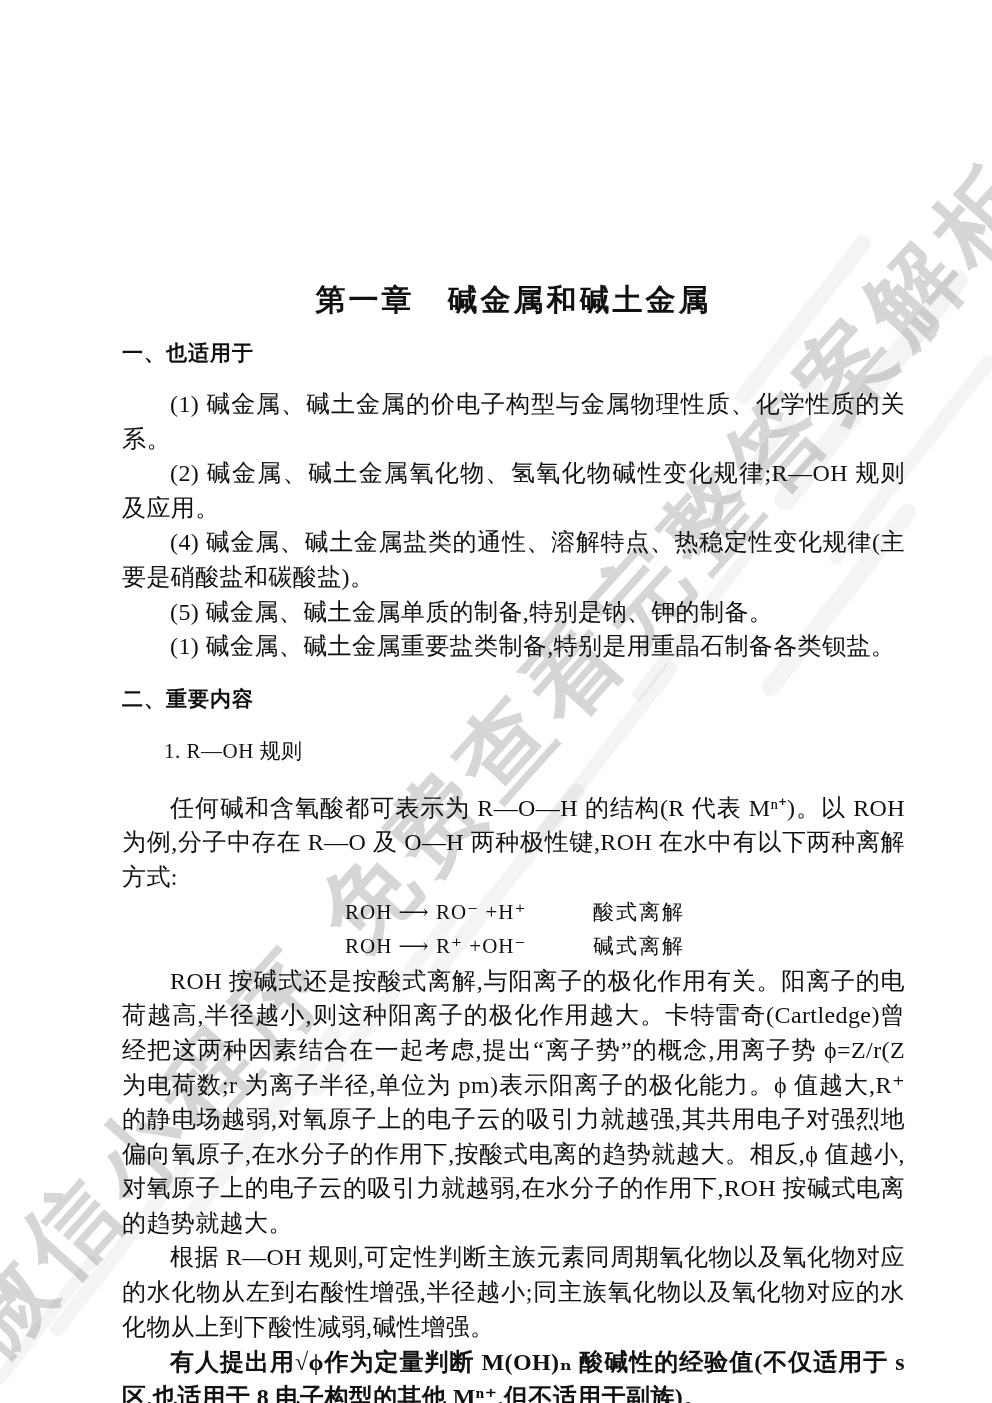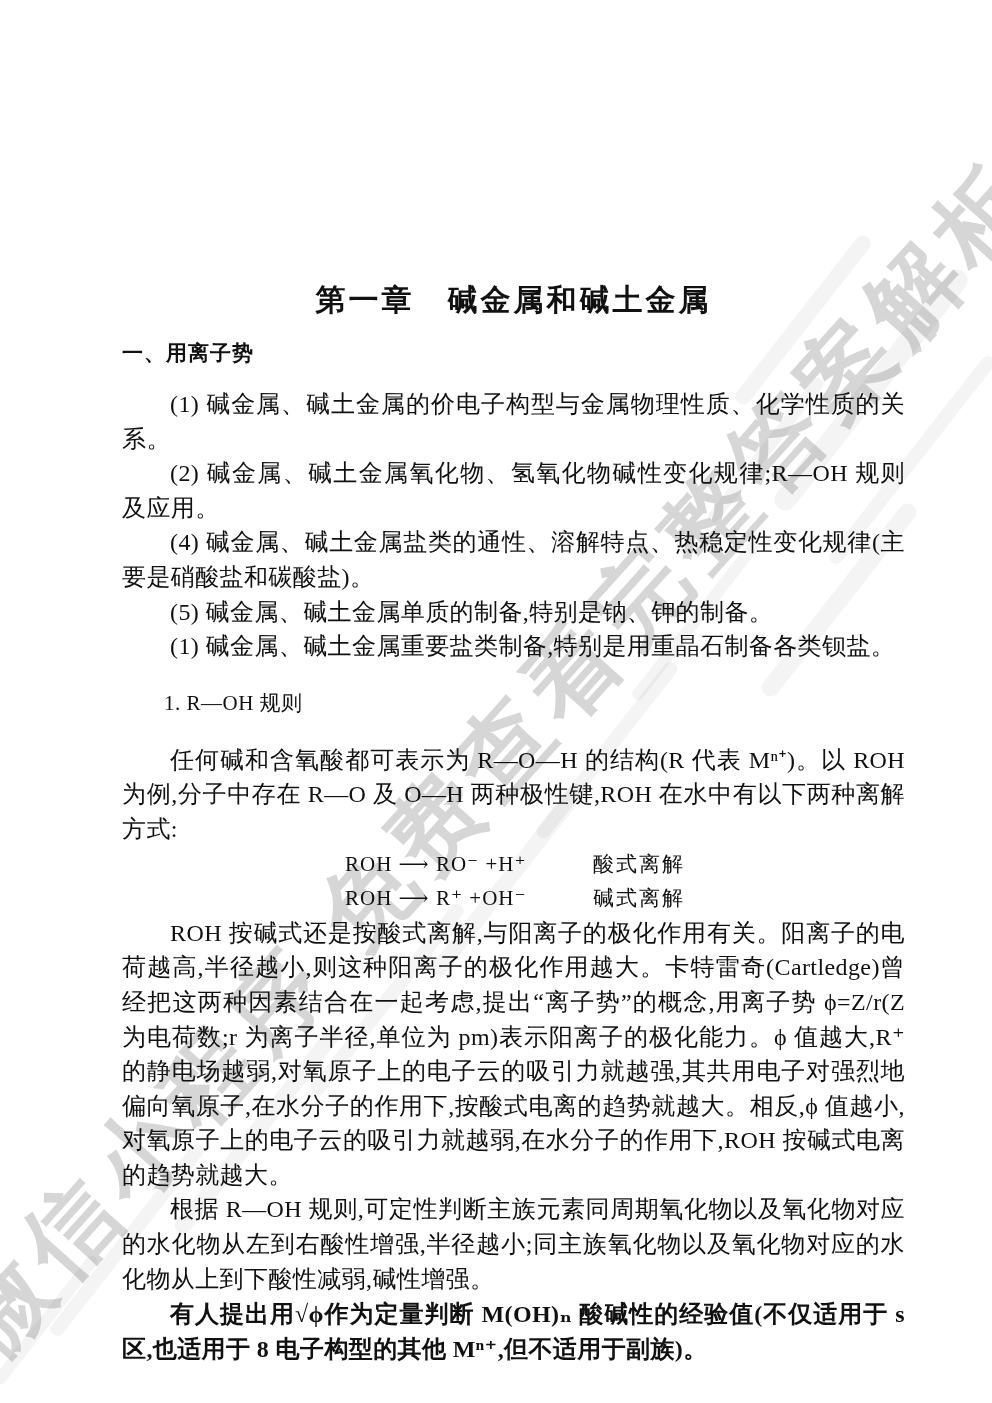--- a/index.html
+++ b/index.html
@@ -99,30 +99,31 @@
     <div class="wm-streak" style="left:250px; top:1000px; width:16px; height:260px; transform:rotate(38deg);"></div>
     <div class="wm-streak" style="left:120px; top:1120px; width:14px; height:240px; transform:rotate(38deg);"></div>
     <div class="wm-streak" style="left:40px; top:1240px; width:12px; height:160px; transform:rotate(38deg);"></div>
     <div class="wm-text">微信小程序 免费查看完整答案解析</div>
   </div>
 
   <div class="content">
 
     <h1 class="title">第一章　碱金属和碱土金属</h1>
 
-    <h2 class="sec-heading">一、用离子势</h2>
+    <h2 class="sec-heading">一、也适用于</h2>
 
     <div class="items">
       <p class="body">(1) 碱金属、碱土金属的价电子构型与金属物理性质、化学性质的关系。</p>
       <p class="body">(2) 碱金属、碱土金属氧化物、氢氧化物碱性变化规律;R—OH 规则及应用。</p>
       <p class="body">(4) 碱金属、碱土金属盐类的通性、溶解特点、热稳定性变化规律(主要是硝酸盐和碳酸盐)。</p>
       <p class="body">(5) 碱金属、碱土金属单质的制备,特别是钠、钾的制备。</p>
       <p class="body">(1) 碱金属、碱土金属重要盐类制备,特别是用重晶石制备各类钡盐。</p>
     </div>
 
+    <h2 class="sec-heading second">二、重要内容</h2>
 
     <p class="subheading">1. R—OH 规则</p>
 
     <p class="body para-first">任何碱和含氧酸都可表示为 R—O—H 的结构(R 代表 Mⁿ⁺)。以 ROH 为例,分子中存在 R—O 及 O—H 两种极性键,ROH 在水中有以下两种离解方式:</p>
 
     <div class="equation">
       <span class="eq-formula">ROH ⟶ RO⁻ +H⁺</span><span class="eq-label">酸式离解</span>
     </div>
     <div class="equation">
       <span class="eq-formula">ROH ⟶ R⁺ +OH⁻</span><span class="eq-label">碱式离解</span>

